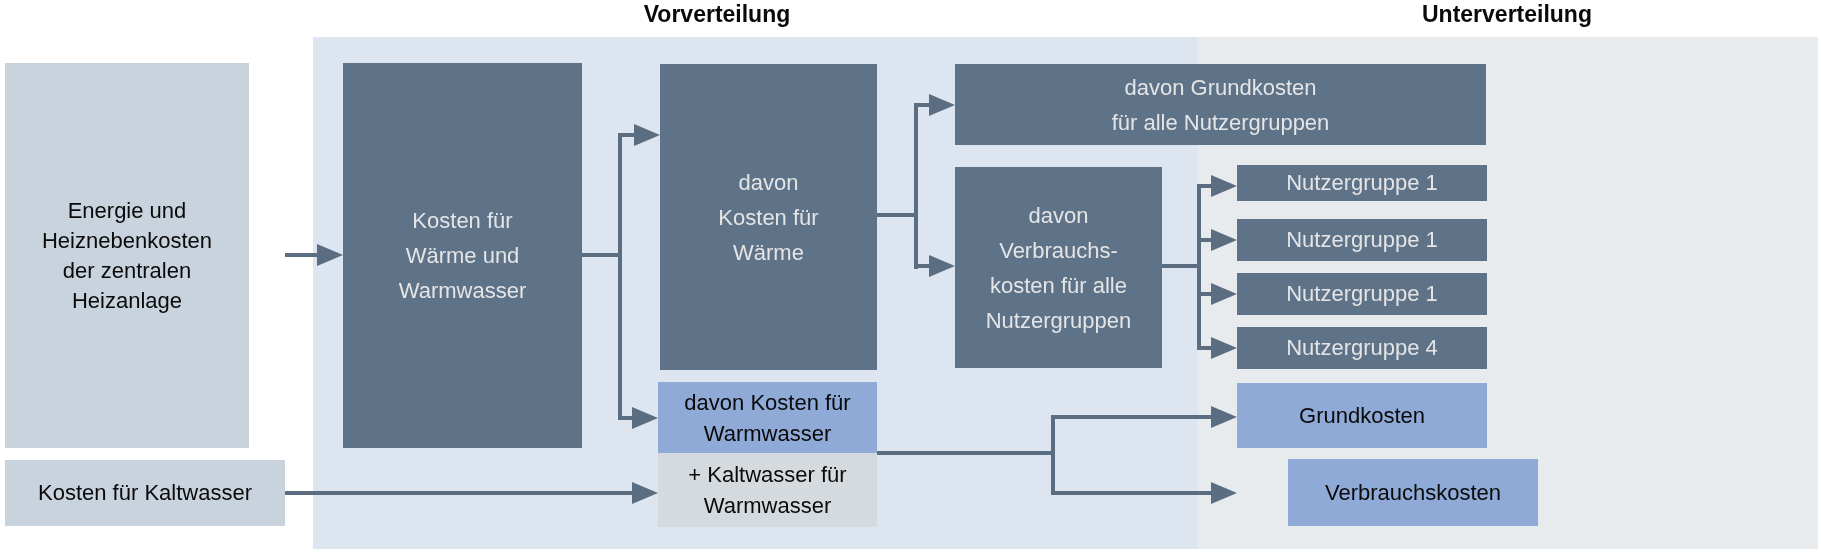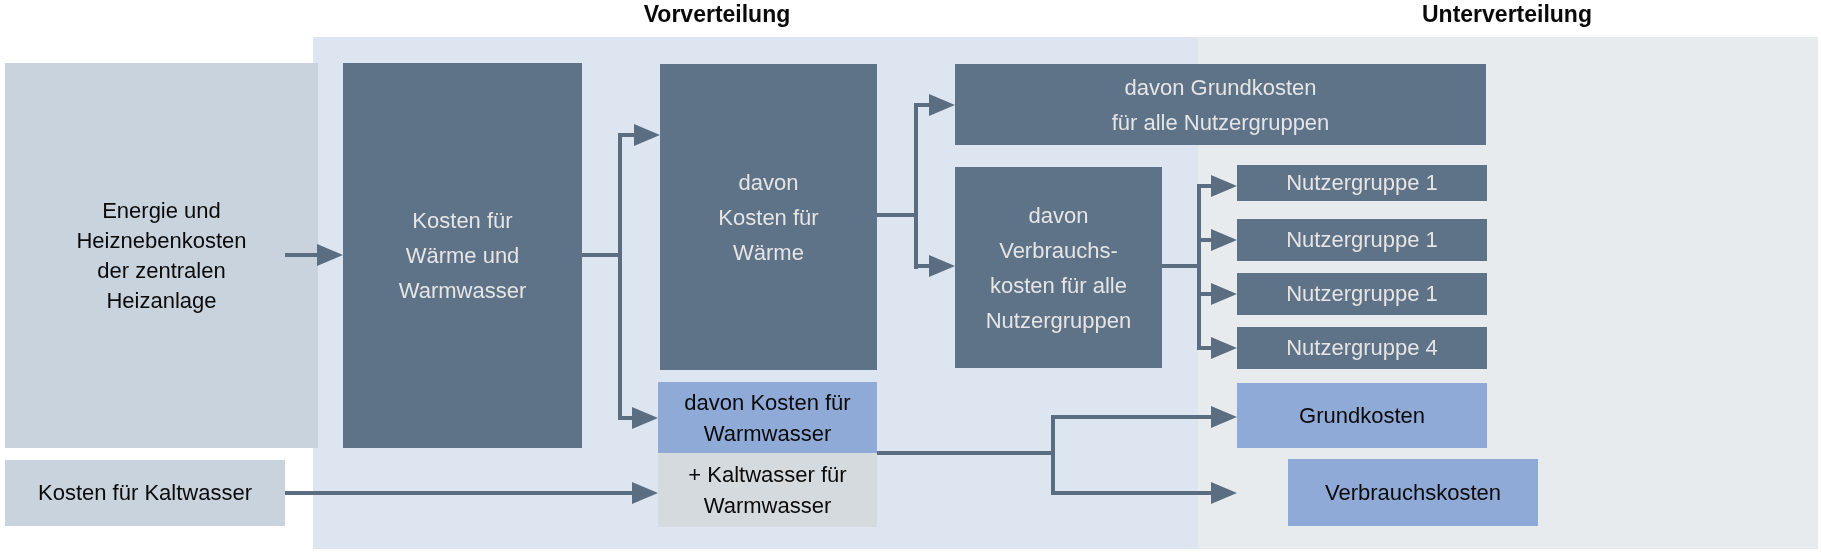--- a/index.html
+++ b/index.html
@@ -31,21 +31,21 @@
 <body>
 
 <div id="stage">
 
   <div class="band" style="left:313px;width:885px;background:var(--band-blue);"></div>
   <div class="band" style="left:1198px;width:620px;background:var(--band-gray);"></div>
 
   <div class="hdr" style="left:567px;width:300px;">Vorverteilung</div>
   <div class="hdr" style="left:1357px;width:300px;">Unterverteilung</div>
 
-  <div class="box lgt" style="left:5px;top:63px;width:313px;height:385px;text-align:center;">Energie und
+  <div class="box lgt" style="left:5px;top:63px;width:244px;height:385px;text-align:center;">Energie und
 Heiznebenkosten
 der zentralen
 Heizanlage</div>
   <div class="box lgt" style="left:5px;top:460px;width:280px;height:66px;">Kosten für Kaltwasser</div>
 
   <div class="box dark" style="left:343px;top:63px;width:239px;height:385px;">Kosten für
 Wärme und
 Warmwasser</div>
   <div class="box dark" style="left:660px;top:64px;width:217px;height:306px;">davon
 Kosten für

